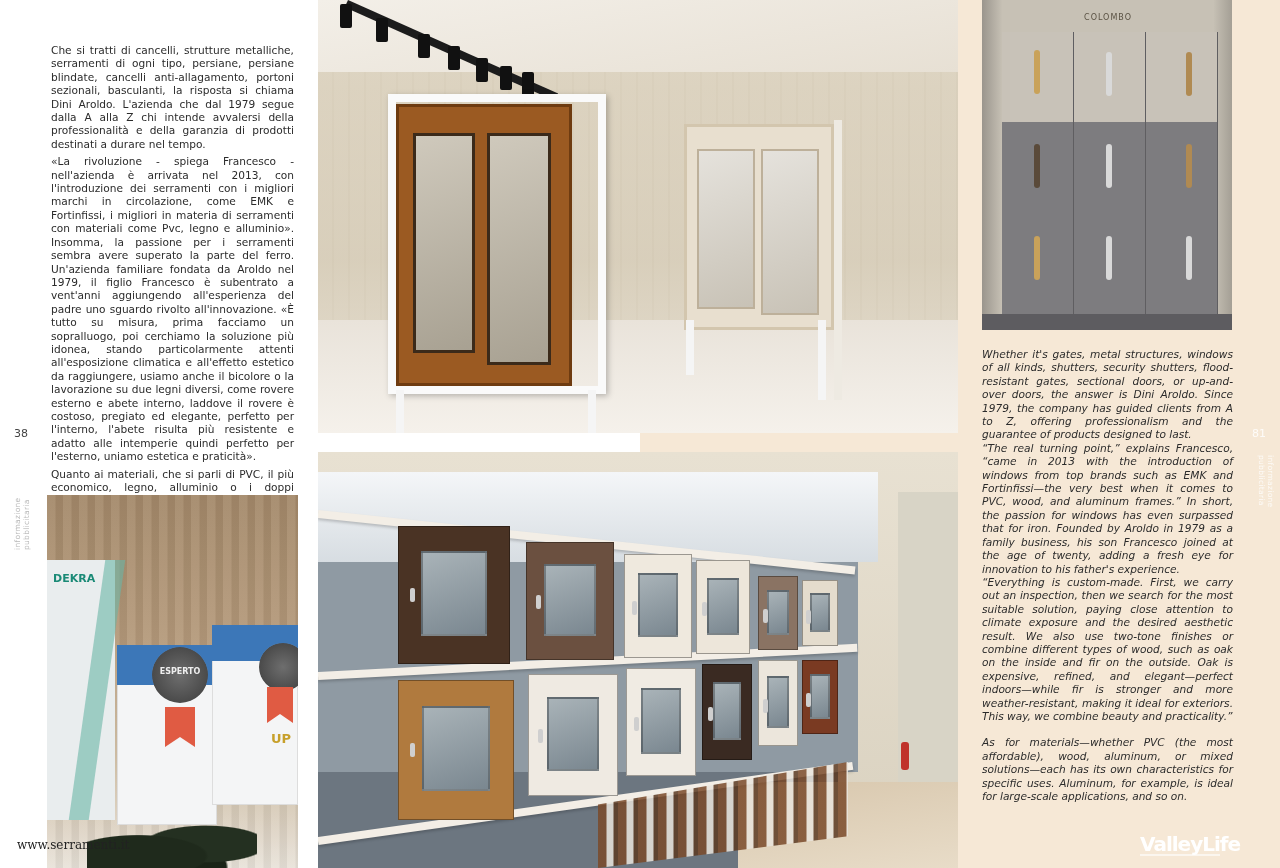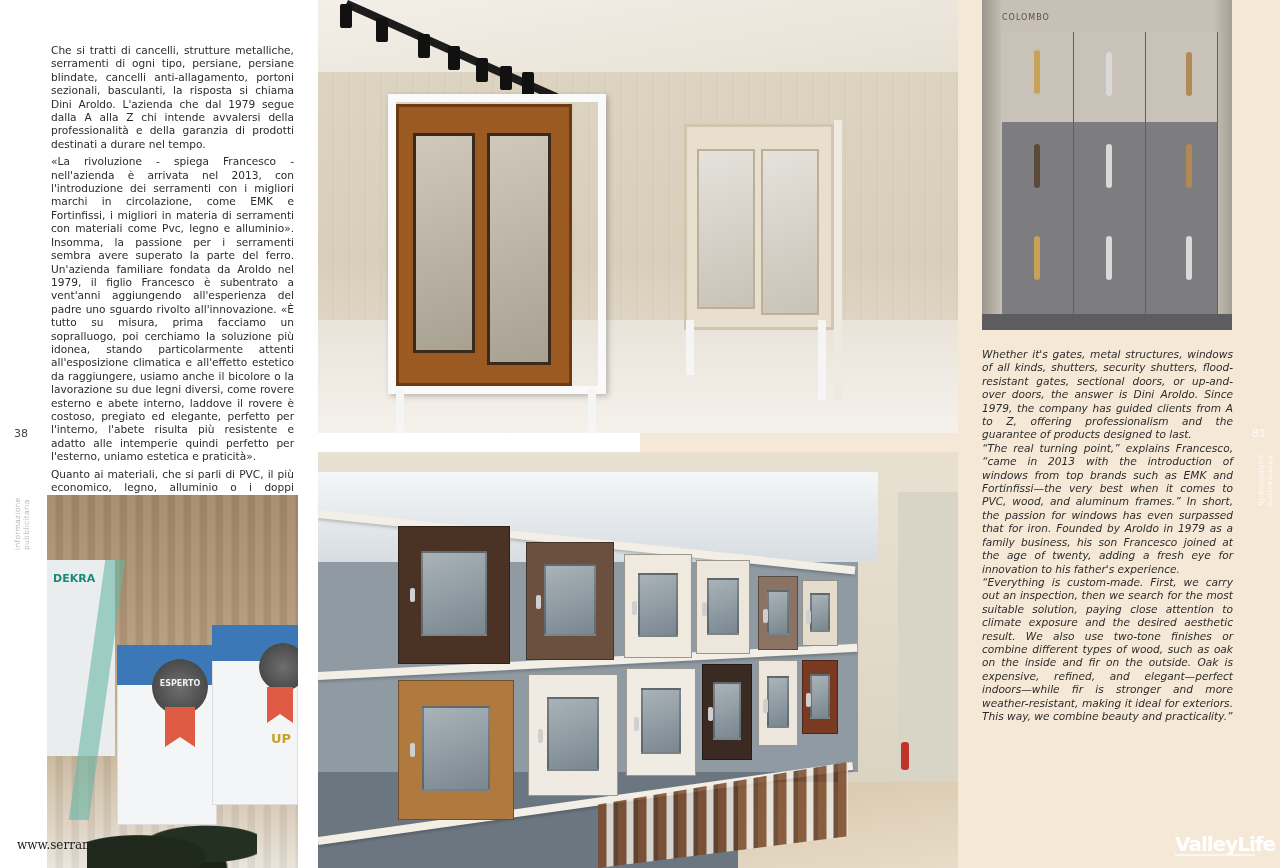--- a/index.html
+++ b/index.html
@@ -35,21 +35,21 @@
   .side-label.left { left: 13px; top: 455px; height: 95px; color: #b9b9b9; }
   .side-label.right { left: 1257px; top: 455px; height: 95px; color: #ffffff; opacity: .8; transform: none; }
 
   .website {
     position: absolute; left: 17px; top: 838px;
     font-family: "DejaVu Serif", serif; font-size: 12px; color: #222;
     z-index: 5;
   }
 
   .brand-logo {
-    position: absolute; left: 1175px; top: 832px;
+    position: absolute; left: 1140px; top: 832px;
     font-family: "DejaVu Sans", sans-serif; font-weight: bold; font-size: 20px;
     color: #ffffff; letter-spacing: -1px;
   }
   .brand-logo small { display: block; height: 2px; width: 80px; background: #fff; opacity: .6; margin-top: -2px; }
 
   
   .photo { position: absolute; overflow: hidden; }
 
   
   .photo-showroom { left: 318px; top: 0; width: 640px; height: 433px;
@@ -67,39 +67,39 @@
   .window-wood { position: absolute; background: #9b5a22; border: 3px solid #6e3b10; }
   .window-wood .pane { position: absolute; background: linear-gradient(160deg, #cfc9bc, #a8a192); border: 3px solid #3b2a1a; }
   .window-light { position: absolute; background: #e8dfcf; border: 3px solid #d3c6ae; }
   .window-light .pane { position: absolute; background: linear-gradient(160deg, #e5e2dc, #c8c2b6); border: 2px solid #bdb09a; }
   .leg { position: absolute; width: 8px; background: #f5f5f5; }
 
   
   .photo-handles { left: 982px; top: 0; width: 250px; height: 330px;
     background: linear-gradient(90deg, #9a958d 0%, #c6c0b4 8%, #b7b0a3 50%, #c9c3b7 92%, #a49f95 100%); }
   .handles-header { position: absolute; left: 20px; top: 0; width: 212px; height: 32px;
-    background: #c7c1b5; text-align: left; }
+    background: #c7c1b5; text-align: center; }
   .handles-brand { font-size: 8px; color: #5a5244; letter-spacing: 1px; padding-top: 13px; }
   .handle-panel { position: absolute; background: #7d7c7f; border-right: 1px solid #5f5e61; }
   .handle-panel.light { background: #c8c2b8; }
   .handle { position: absolute; width: 6px; height: 44px; border-radius: 3px; }
   .handle.gold { background: #c9a25a; }
   .handle.silver { background: #d9d9d9; }
   .handle.dark { background: #5a4a3a; }
   .handle.bronze { background: #b08a52; }
   .handle-base { position: absolute; left: 0; bottom: 0; width: 100%; height: 16px; background: #5d5c60; }
 
   
   .photo-certs { left: 47px; top: 495px; width: 251px; height: 373px;
     background: linear-gradient(180deg, #a4896a 0%, #b59a7b 40%, #c9b79c 70%, #e9e3da 100%); }
   .wall-stripes { position: absolute; inset: 0;
     background: repeating-linear-gradient(90deg, rgba(255,255,255,.06) 0px, rgba(255,255,255,.06) 8px, rgba(0,0,0,.05) 9px, rgba(0,0,0,.05) 16px); }
   .cert { position: absolute; background: #f4f5f6; border: 1px solid #ddd; }
   .cert-blue { position: absolute; background: #3c77b8; }
-  .dekra { position: absolute; left: 0; top: 65px; width: 68px; height: 196px; background: #e9edee; }
+  .dekra { position: absolute; left: 0; top: 65px; width: 68px; height: 260px; background: #e9edee; }
   .dekra-logo { position: absolute; left: 6px; top: 12px; font-size: 11px; font-weight: bold; color: #1a8a76; }
   .dekra-ribbon { position: absolute; left: 40px; top: 0; width: 20px; height: 260px; background: #6bb5a6; opacity: .6; transform: skewX(-8deg); }
   .seal { position: absolute; width: 56px; height: 56px; border-radius: 50%; background: radial-gradient(circle, #6e6e6e 0%, #4a4a4a 70%, #8a8a8a 72%, #3c3c3c 100%); }
   .seal-label { position: absolute; left: 0; top: 20px; width: 100%; text-align: center; font-size: 8px; font-weight: bold; color: #eee; }
   .ribbon { position: absolute; width: 30px; height: 40px; background: #e05b43; clip-path: polygon(0 0, 100% 0, 100% 100%, 50% 75%, 0 100%); }
   .up-label { position: absolute; font-size: 13px; font-weight: bold; color: #c7a02b; }
   .plant { position: absolute; left: 40px; top: 325px; width: 170px; height: 60px;
     background: radial-gradient(ellipse at 30% 60%, #1f2a1c 0%, #1f2a1c 40%, transparent 42%),
                 radial-gradient(ellipse at 70% 40%, #243021 0%, #243021 35%, transparent 37%),
                 radial-gradient(ellipse at 50% 80%, #1a2417 0%, #1a2417 45%, transparent 47%); }
@@ -198,21 +198,21 @@
 <div class="photo photo-certs">
   <div class="wall-stripes"></div>
   <div class="dekra">
     <div class="dekra-ribbon"></div>
     <div class="dekra-logo">DEKRA</div>
   </div>
   <div class="cert" style="left:70px;top:150px;width:100px;height:180px;"></div>
   <div class="cert-blue" style="left:70px;top:150px;width:100px;height:40px;"></div>
   <div class="cert" style="left:165px;top:130px;width:86px;height:180px;"></div>
   <div class="cert-blue" style="left:165px;top:130px;width:86px;height:36px;"></div>
-  <div class="seal" style="left:105px;top:164px;">
+  <div class="seal" style="left:105px;top:152px;">
     <div class="seal-label">ESPERTO</div>
   </div>
   <div class="ribbon" style="left:118px;top:212px;"></div>
   <div class="seal" style="left:212px;top:148px;width:48px;height:48px;"></div>
   <div class="ribbon" style="left:220px;top:192px;width:26px;height:36px;"></div>
   <div class="up-label" style="left:224px;top:236px;">UP</div>
   <div class="plant"></div>
 </div>
 
 <div class="website">www.serramenti.it</div>
@@ -279,20 +279,21 @@
     </div>
 
   <div class="profiles"></div>
   <div class="extinguisher"></div>
 </div>
 
 <div class="en-text">
   <p>Whether it's gates, metal structures, windows of all kinds, shutters, security shutters, flood-resistant gates, sectional doors, or up-and-over doors, the answer is Dini Aroldo. Since 1979, the company has guided clients from A to Z, offering professionalism and the guarantee of products designed to last.</p>
   <p>“The real turning point,” explains Francesco, “came in 2013 with the introduction of windows from top brands such as EMK and Fortinfissi—the very best when it comes to PVC, wood, and aluminum frames.” In short, the passion for windows has even surpassed that for iron. Founded by Aroldo in 1979 as a family business, his son Francesco joined at the age of twenty, adding a fresh eye for innovation to his father's experience.</p>
   <p>“Everything is custom-made. First, we carry out an inspection, then we search for the most suitable solution, paying close attention to climate exposure and the desired aesthetic result. We also use two-tone finishes or combine different types of wood, such as oak on the inside and fir on the outside. Oak is expensive, refined, and elegant—perfect indoors—while fir is stronger and more weather-resistant, making it ideal for exteriors. This way, we combine beauty and practicality.”</p>
+  <p class="gap">As for materials—whether PVC (the most affordable), wood, aluminum, or mixed solutions—each has its own characteristics for specific uses. Aluminum, for example, is ideal for large-scale applications, and so on.</p>
 </div>
 
 <div class="page-num right">81</div>
 <div class="side-label right">informazione pubblicitaria</div>
 
 <div class="brand-logo">
   <span>ValleyLife</span>
   <small></small>
 </div>
 

